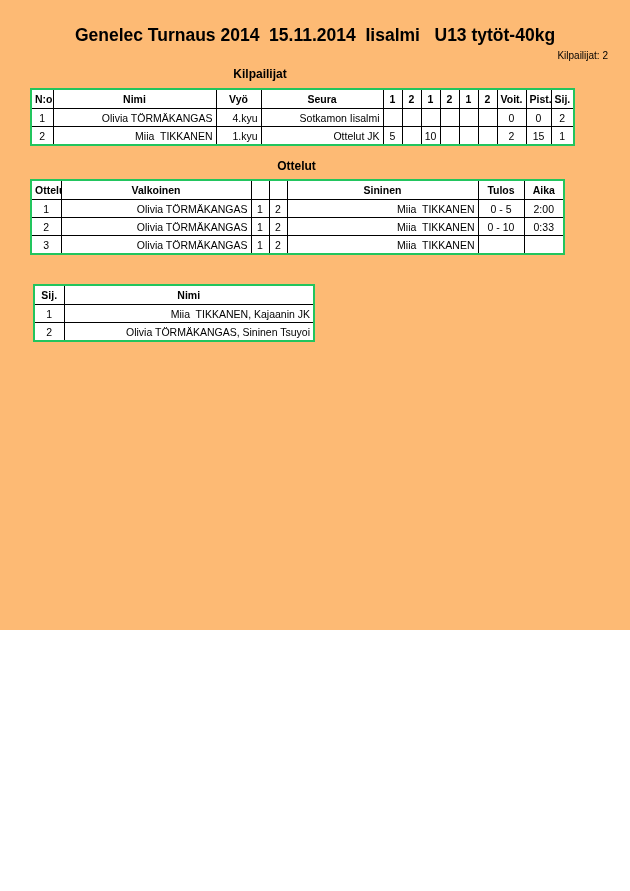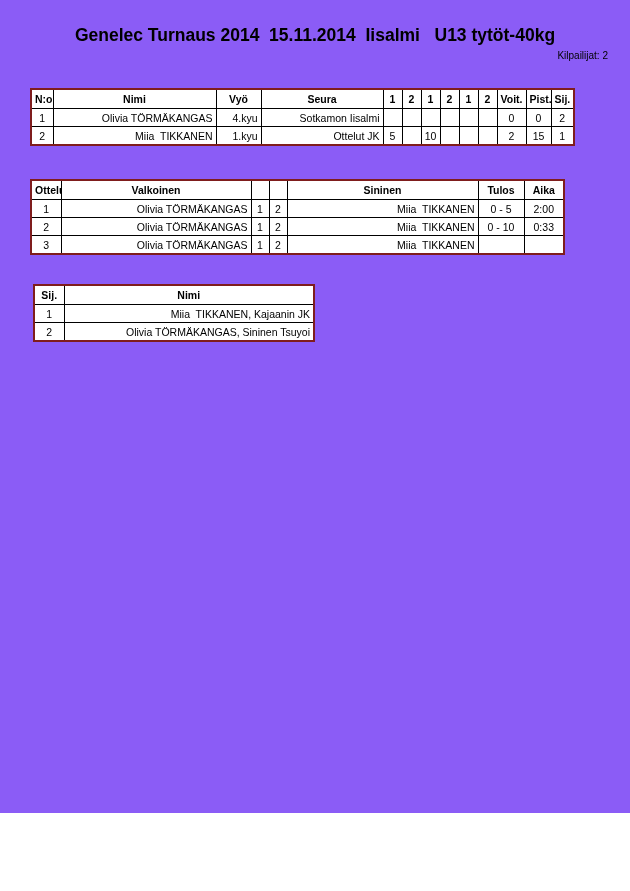--- a/index.html
+++ b/index.html
@@ -1,29 +1,29 @@
 <!DOCTYPE html>
 <html><head>
 <meta charset="utf-8">
 <style>
   html, body { margin: 0; padding: 0; background: #ffffff; }
   body { font-family: "Liberation Sans", sans-serif; color: #000; }
-  .page { position: relative; width: 630px; height: 813px; background: #8b5cf6; overflow: hidden; }
+  .page { position: relative; width: 630px; height: 630px; background: #fdba74; overflow: hidden; }
 
   .title { position: absolute; top: 25px; left: 0; width: 630px; text-align: center;
            font-size: 17.5px; font-weight: bold; white-space: pre; }
   .count { position: absolute; top: 50px; right: 22px; font-size: 10px; font-weight: normal; }
 
   .sec { position: absolute; font-weight: bold; font-size: 12px; text-align: center; }
   #sec-kilpailijat { top: 67px;  left: 30px; width: 460px; }
   #sec-ottelut     { top: 159px; left: 30px; width: 533px; }
   #sec-tulokset    { top: 266px; left: 33px; width: 280px; }
 
   table { position: absolute; border-collapse: collapse; table-layout: fixed;
-          background: #fff; border: 2px solid #7f1d1d; }
+          background: #fff; border: 2px solid #22c55e; }
   th, td { border: 1px solid #000; font-size: 10.5px; padding: 0 3px;
            white-space: pre; overflow: hidden; vertical-align: middle; }
   th { font-weight: bold; text-align: center; height: 18px; }
   td { height: 17px; }
   .c { text-align: center; }
   .l { text-align: right; }
 
   #t-kilpailijat { left: 30px; top: 88px;  width: 543px; }
   #t-ottelut     { left: 30px; top: 179px; width: 533px; }
   #t-tulokset    { left: 33px; top: 284px; width: 280px; }
@@ -32,20 +32,21 @@
                  height: 5px; background: #000; }
 </style>
 </head>
 <body>
 
 <div class="page">
 
   <div class="title">Genelec Turnaus 2014  15.11.2014  Iisalmi   U13 tytöt-40kg</div>
   <div class="count">Kilpailijat: 2</div>
 
+  <div class="sec" id="sec-kilpailijat">Kilpailijat</div>
   <table id="t-kilpailijat">
     <colgroup>
       <col style="width:22px">
         <col style="width:163px">
         <col style="width:45px">
         <col style="width:122px">
       <col style="width:19px">
         <col style="width:19px">
         <col style="width:19px">
         <col style="width:19px">
@@ -99,20 +100,21 @@
         <td class="c"></td>
         <td class="c"></td>
         <td class="c"></td>
         <td class="c">2</td>
         <td class="c">15</td>
         <td class="c">1</td>
       </tr>
     </tbody>
   </table>
 
+  <div class="sec" id="sec-ottelut">Ottelut</div>
   <table id="t-ottelut">
     <colgroup>
       <col style="width:30px">
         <col style="width:190px">
         <col style="width:18px">
         <col style="width:18px">
       <col style="width:191px">
         <col style="width:46px">
         <col style="width:40px">
     </colgroup>

